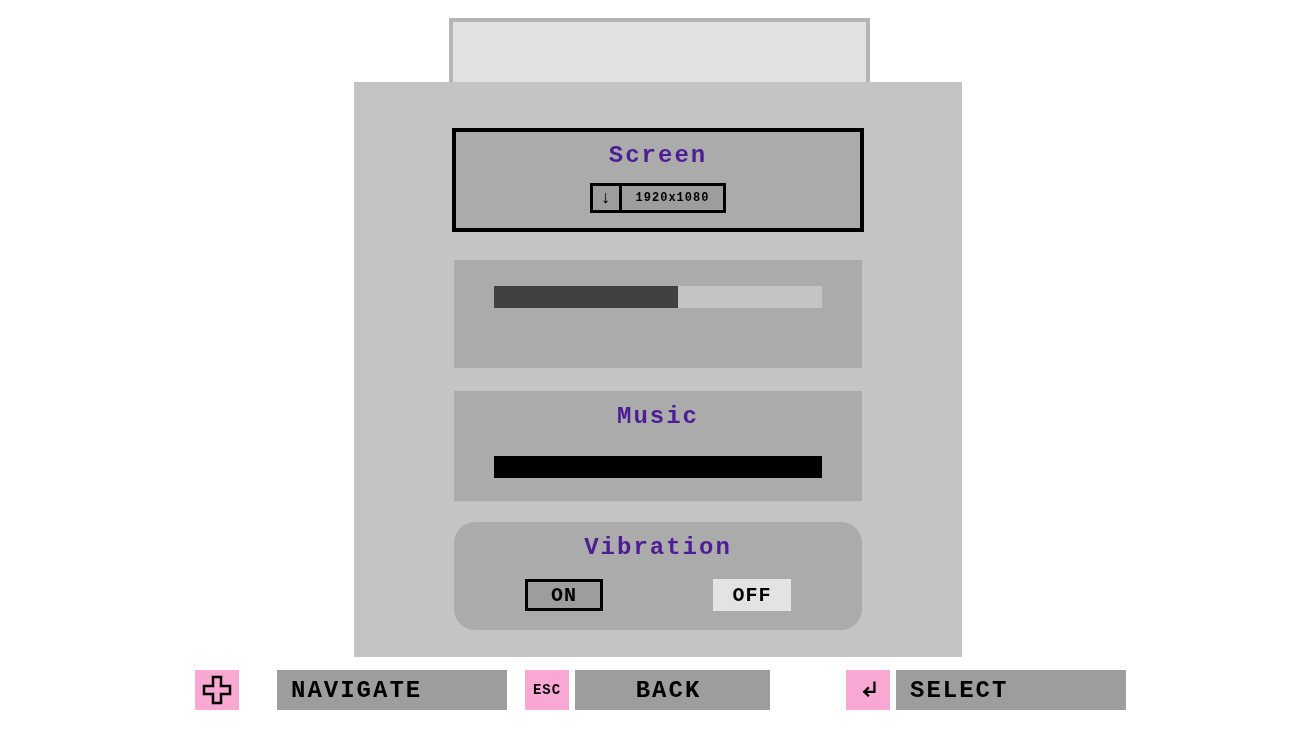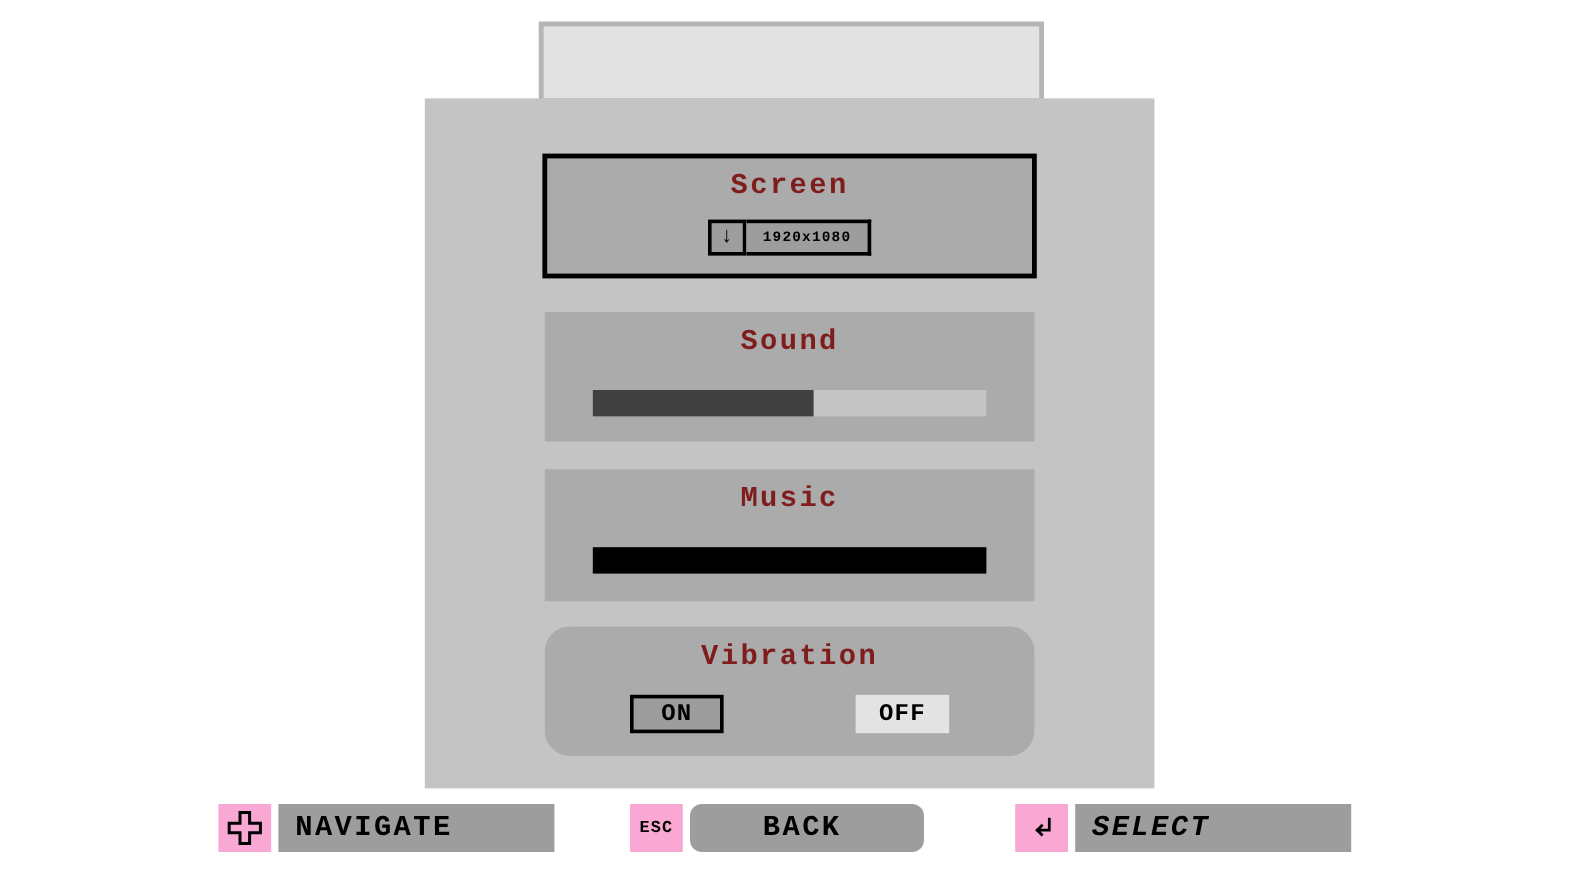--- a/index.html
+++ b/index.html
@@ -33,21 +33,21 @@
     position: absolute;
     left: 100px;
     width: 408px;
     background: #ababab;
   }
   .section.selected { outline: 4px solid #000; outline-offset: -2px; }
   .section-title {
     text-align: center;
     font-size: 24px;
     letter-spacing: 2px;
-    color: #7f1d1d;
+    color: #4c1d95;
     padding-top: 12px;
   }
   
   #section-screen { top: 48px; height: 100px; }
   .resolution-row {
     display: flex;
     justify-content: center;
     margin-top: 14px;
   }
   .res-btn {
@@ -126,46 +126,45 @@
   .hint-label {
     height: 40px;
     background: #9d9d9d;
     display: flex;
     align-items: center;
     padding: 0 22px 0 14px;
     font-size: 24px;
     letter-spacing: 2px;
     margin-left: 6px;
   }
-  #hint-navigate { left: 182px; }
+  #hint-navigate { left: 195px; gap: 32px; }
   #hint-navigate .hint-label { width: 230px; }
   #hint-back { left: 525px; }
-  #hint-back .hint-label { width: 195px; justify-content: center; border-radius: 10px; }
-  #hint-select { left: 846px; font-style: italic; }
+  #hint-back .hint-label { width: 195px; justify-content: center; }
+  #hint-select { left: 846px; }
   #hint-select .hint-label { width: 230px; }
   .dpad-svg { width: 30px; height: 30px; }
   .enter-svg { width: 22px; height: 22px; }
 </style>
 </head>
 <body>
 
 <div class="tab-header"></div>
 
 <div class="panel">
 
   <div id="section-screen" class="section selected">
     <div class="section-title">Screen</div>
     <div class="resolution-row">
       <div class="res-btn">↓</div>
       <div class="res-value">1920x1080</div>
     </div>
   </div>
 
   <div id="section-sound" class="section">
-    <div class="section-title">Sound</div>
     <div class="slider-track">
       <div class="slider-fill" id="sound-fill" style="width: 56%;"></div>
     </div>
   </div>
 
   <div id="section-music" class="section">
     <div class="section-title">Music</div>
     <div class="slider-track">
       <div class="slider-fill" id="music-fill" style="width: 100%;"></div>
     </div>

